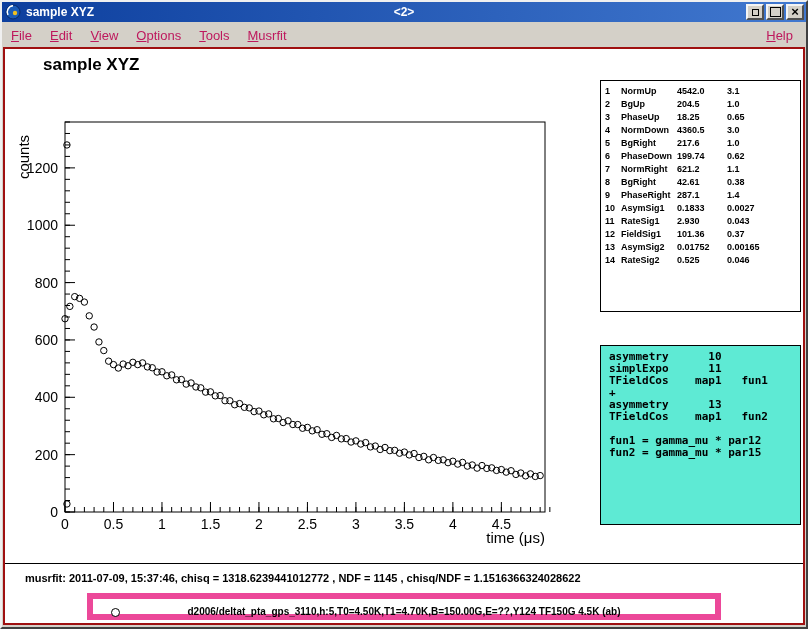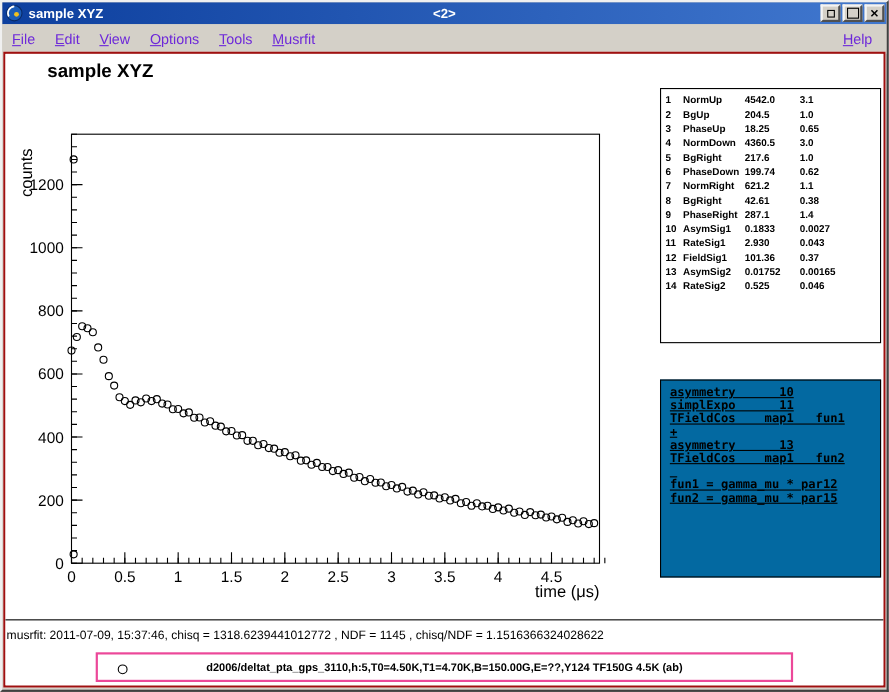--- a/index.html
+++ b/index.html
@@ -24,21 +24,21 @@
     width:18px;height:16px;background:#d4d0c8;
     border:2px solid;border-color:#f4f4f4 #505050 #505050 #f4f4f4;
     box-sizing:border-box;display:flex;align-items:center;justify-content:center;cursor:pointer;
   }
   .glyph-min{width:5px;height:5px;border:1px solid #000;}
   .glyph-max{width:9px;height:8px;border:1px solid #000;}
   .glyph-close{font-size:13px;font-weight:bold;line-height:10px;color:#000;}
   
   .menubar{
     position:absolute;left:0;top:20px;width:804px;height:27px;
-    background:#d4d0c8;display:flex;align-items:center;font-size:13px;color:#6d28d9;
+    background:#d4d0c8;display:flex;align-items:center;font-size:13px;color:#be185d;
   }
   .menu-item{display:inline-block;padding:3px 9px;cursor:default;}
   .menu-item::first-letter{text-decoration:underline;}
   .menu-help{margin-left:auto;margin-right:4px;}
   
   .canvas-frame{
     position:absolute;left:1px;top:45px;width:802px;height:578px;
     box-sizing:border-box;background:#ffffff;border:2px solid #9f1010;
   }
   .plot-area{position:absolute;left:0;top:0;width:798px;height:514px;background:#fff;}
@@ -49,36 +49,36 @@
     position:absolute;left:595px;top:31px;width:201px;height:232px;
     box-sizing:border-box;border:1px solid #000;background:#fff;
     padding:4px 0 0 4px;overflow:hidden;
   }
   .prow{display:grid;grid-template-columns:16px 56px 50px auto;
     font-size:9px;font-weight:bold;font-family:"Liberation Sans",sans-serif;
     height:13px;line-height:13px;color:#000;white-space:nowrap;}
   
   .theory-box{
     position:absolute;left:595px;top:296px;width:201px;height:180px;
-    box-sizing:border-box;border:1px solid #000;background:#0369a1;
-    padding:5px 0 0 8px;overflow:hidden;text-decoration:underline;
+    box-sizing:border-box;border:1px solid #000;background:#5eead4;
+    padding:5px 0 0 8px;overflow:hidden;
   }
   .tline{font-family:"DejaVu Sans Mono",monospace;font-size:11px;font-weight:bold;
     line-height:12px;white-space:pre;color:#000;}
   
   .status-strip{
     position:absolute;left:0;top:514px;width:798px;height:29px;
     border-top:1px solid #000;box-sizing:border-box;background:#fff;
     display:flex;align-items:center;
   }
-  .status-text{font-size:11px;font-weight:normal;color:#000;margin-left:1px;white-space:nowrap;}
+  .status-text{font-size:11px;font-weight:bold;color:#000;margin-left:20px;white-space:nowrap;}
   .legend-strip{position:absolute;left:0;top:543px;width:798px;height:31px;background:#fff;}
   .legend-box{
     position:absolute;left:82px;top:1px;width:634px;height:27px;
-    box-sizing:border-box;border:2px solid #ec4899;background:#fff;
+    box-sizing:border-box;border:6px solid #ec4899;background:#fff;
   }
   .legend-marker{position:absolute;left:18px;top:9px;width:7px;height:7px;
     border:1px solid #000;border-radius:50%;background:#fff;}
   .legend-text{position:absolute;left:0;right:0;top:7px;text-align:center;
     font-size:10px;font-weight:bold;color:#000;white-space:nowrap;}
 </style>
 </head>
 <body>
 
 <div class="window">

